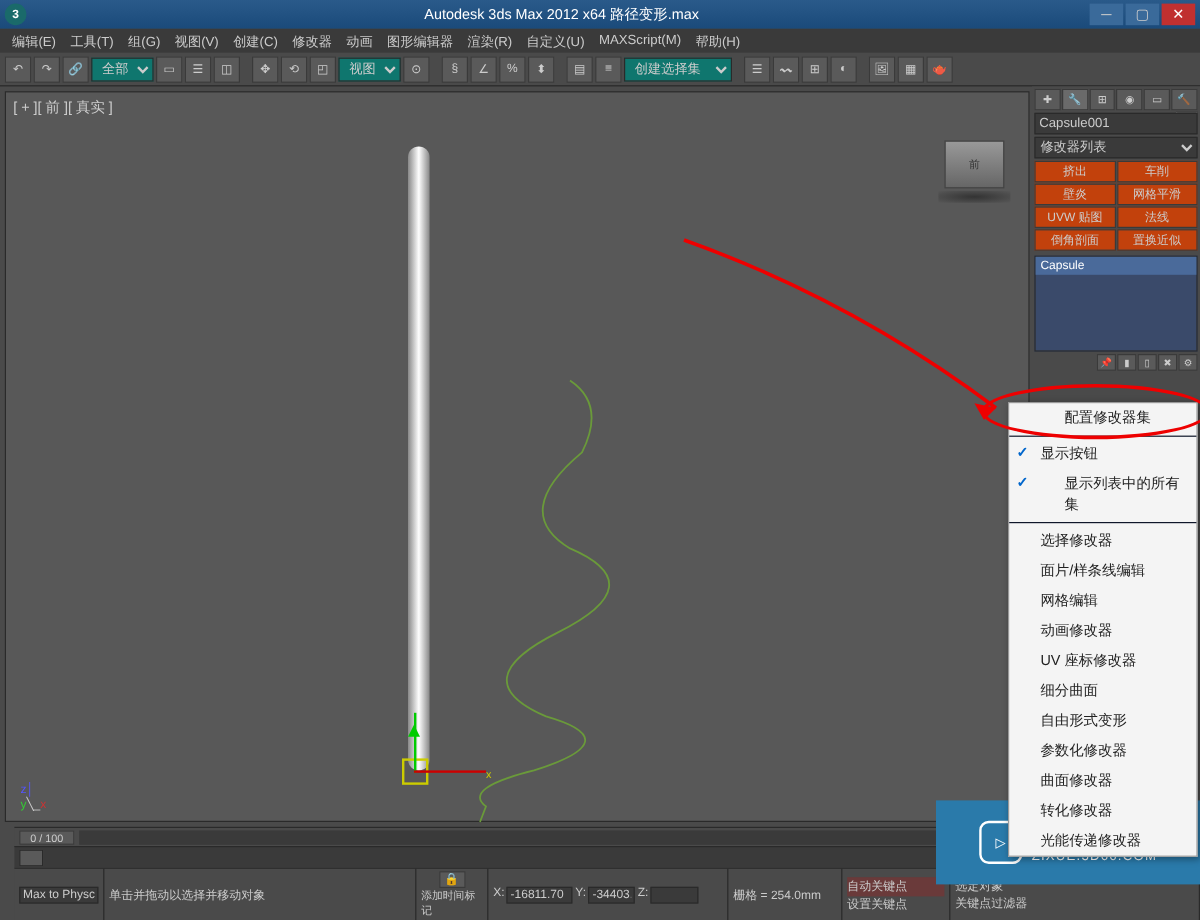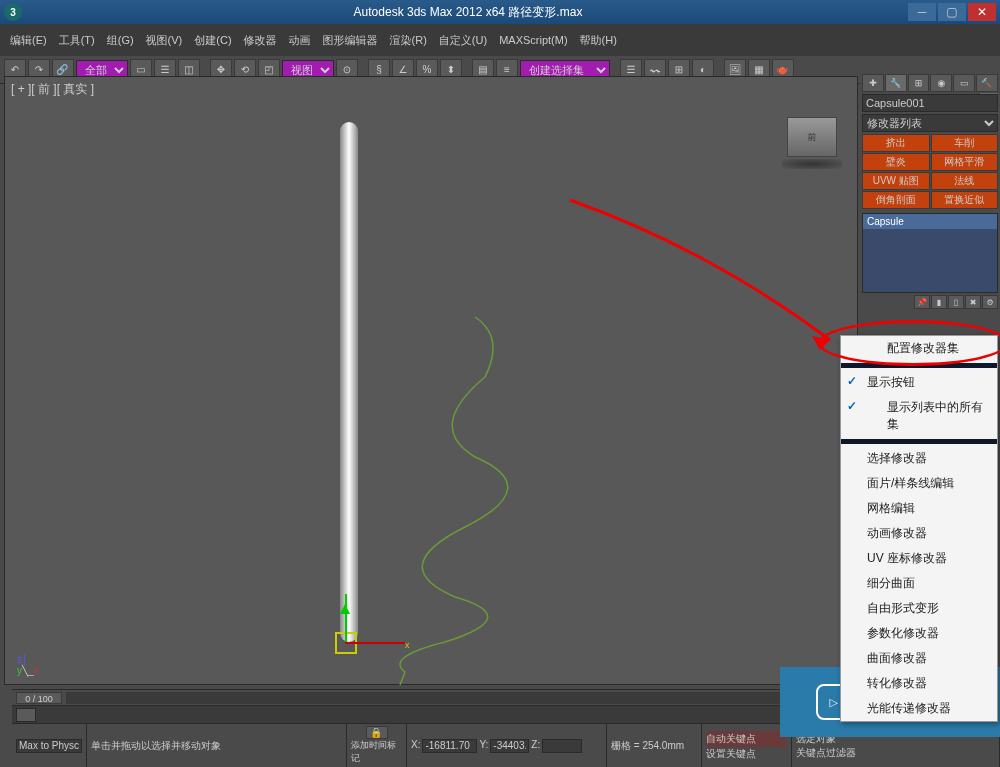--- a/index.html
+++ b/index.html
@@ -7,27 +7,27 @@
 
 
 .titlebar { height: 24px; background: linear-gradient(#2a5a8a,#1a4a7a); display: flex; align-items: center; padding: 0 4px; }
 .titlebar .logo { width: 18px; height: 18px; background:#1a6a6a; border-radius:50%; margin-right:6px; display:flex;align-items:center;justify-content:center;font-weight:bold;color:#fff;font-size:10px;}
 .titlebar .title { flex: 1; text-align: center; color: #fff; font-size: 12px; }
 .titlebar .winbtns { display: flex; gap: 2px; }
 .titlebar .winbtn { width: 28px; height: 18px; display:flex;align-items:center;justify-content:center;font-size:12px;}
 .titlebar .min { background:#3a6a9a;} .titlebar .max{background:#3a6a9a;} .titlebar .close{background:#c03030;color:#fff;}
 
 
-.menubar { height: 32px; background: #3a3a3a; display: flex; align-items: center; padding: 0 4px; font-size: 11px; }
+.menubar { height: 20px; background: #3a3a3a; display: flex; align-items: center; padding: 0 4px; font-size: 11px; }
 .menubar span { padding: 2px 6px; color: #ccc; }
 
 
 .toolbar { height: 28px; background: #4a4a4a; border-bottom: 1px solid #2a2a2a; display: flex; align-items: center; padding: 2px 4px; gap: 2px; }
 .tbtn { width: 22px; height: 22px; background:#5a5a5a; border:1px solid #3a3a3a; display:inline-flex;align-items:center;justify-content:center;font-size:10px;}
-.tsel { height:20px; background:#a21caf; border:1px solid #2a2a2a; color:#ccc; font-size:11px; padding:0 4px;}
+.tsel { height:20px; background:#0f766e; border:1px solid #2a2a2a; color:#ccc; font-size:11px; padding:0 4px;}
 .tgap { width:6px; }
 
 
 .main { position:absolute; top:72px; left:0; right:0; bottom:78px; display:flex; }
 .viewport { flex:1; background:#585858; position:relative; border:1px solid #2a2a2a; margin:4px 2px 4px 4px;}
 .vp-label { position:absolute; top:4px; left:6px; color:#ccc; font-size:12px; }
 .vp-cube { position:absolute; top:40px; right:20px; width:50px; height:40px; background:linear-gradient(#999,#666); border:1px solid #444; display:flex;align-items:center;justify-content:center;font-size:9px;color:#333;}
 .vp-shadow { position:absolute; top:82px; right:15px; width:60px; height:10px; background:radial-gradient(ellipse,#333,transparent);}
 .capsule { position:absolute; left:335px; top:45px; width:18px; height:520px; background:linear-gradient(90deg,#888,#fff,#888); border-radius:10px;}
 .gizmo { position:absolute; left:330px; bottom:30px; }
@@ -50,21 +50,21 @@
 .btngrid{display:grid;grid-template-columns:1fr 1fr;gap:1px;margin-top:2px;}
 .btngrid .b{height:18px;background:#c2410c;border:1px solid #3a3a3a;display:flex;align-items:center;justify-content:center;font-size:10px;}
 .stack{margin-top:4px;height:80px;background:#3a4a6a;border:1px solid #2a2a2a;}
 .stack .item{background:#4a6a9a;padding:2px 4px;color:#fff;font-size:10px;}
 .stackbtns{display:flex;gap:1px;margin-top:2px;justify-content:flex-end;}
 .stackbtns .sb{width:16px;height:14px;background:#5a5a5a;border:1px solid #3a3a3a;font-size:8px;display:flex;align-items:center;justify-content:center;}
 
 
 .ctxmenu { position:absolute; right:2px; top:335px; width:158px; background:#f4f4f4; border:1px solid #999; box-shadow:2px 2px 6px rgba(0,0,0,.4); z-index:100;}
 .ctxmenu .mi{padding:4px 8px 4px 26px;color:#222;font-size:12px;position:relative;border-bottom:0;}
-.ctxmenu .mi.sep{border-bottom:5px solid #0f172a;margin-bottom:2px;padding-bottom:6px;padding-left:46px;}
+.ctxmenu .mi.sep{border-bottom:1px solid #0f172a;margin-bottom:2px;padding-bottom:6px;padding-left:46px;}
 .ctxmenu .mi .chk{position:absolute;left:6px;color:#06c;font-weight:bold;}
 
 
 .red-ellipse{position:absolute;right:-8px;top:320px;width:190px;height:46px;border:3px solid #e00;border-radius:50%;z-index:200;pointer-events:none;}
 .red-arrow{position:absolute;z-index:199;pointer-events:none;}
 
 
 .bottom{position:absolute;left:12px;right:0;bottom:0;}
 .timeline{height:16px;background:#4a4a4a;border-top:1px solid #2a2a2a;display:flex;align-items:center;font-size:9px;padding:0 4px;}
 .timeline .slider{flex:0 0 46px;height:12px;background:#5a5a5a;border:1px solid #3a3a3a;}

